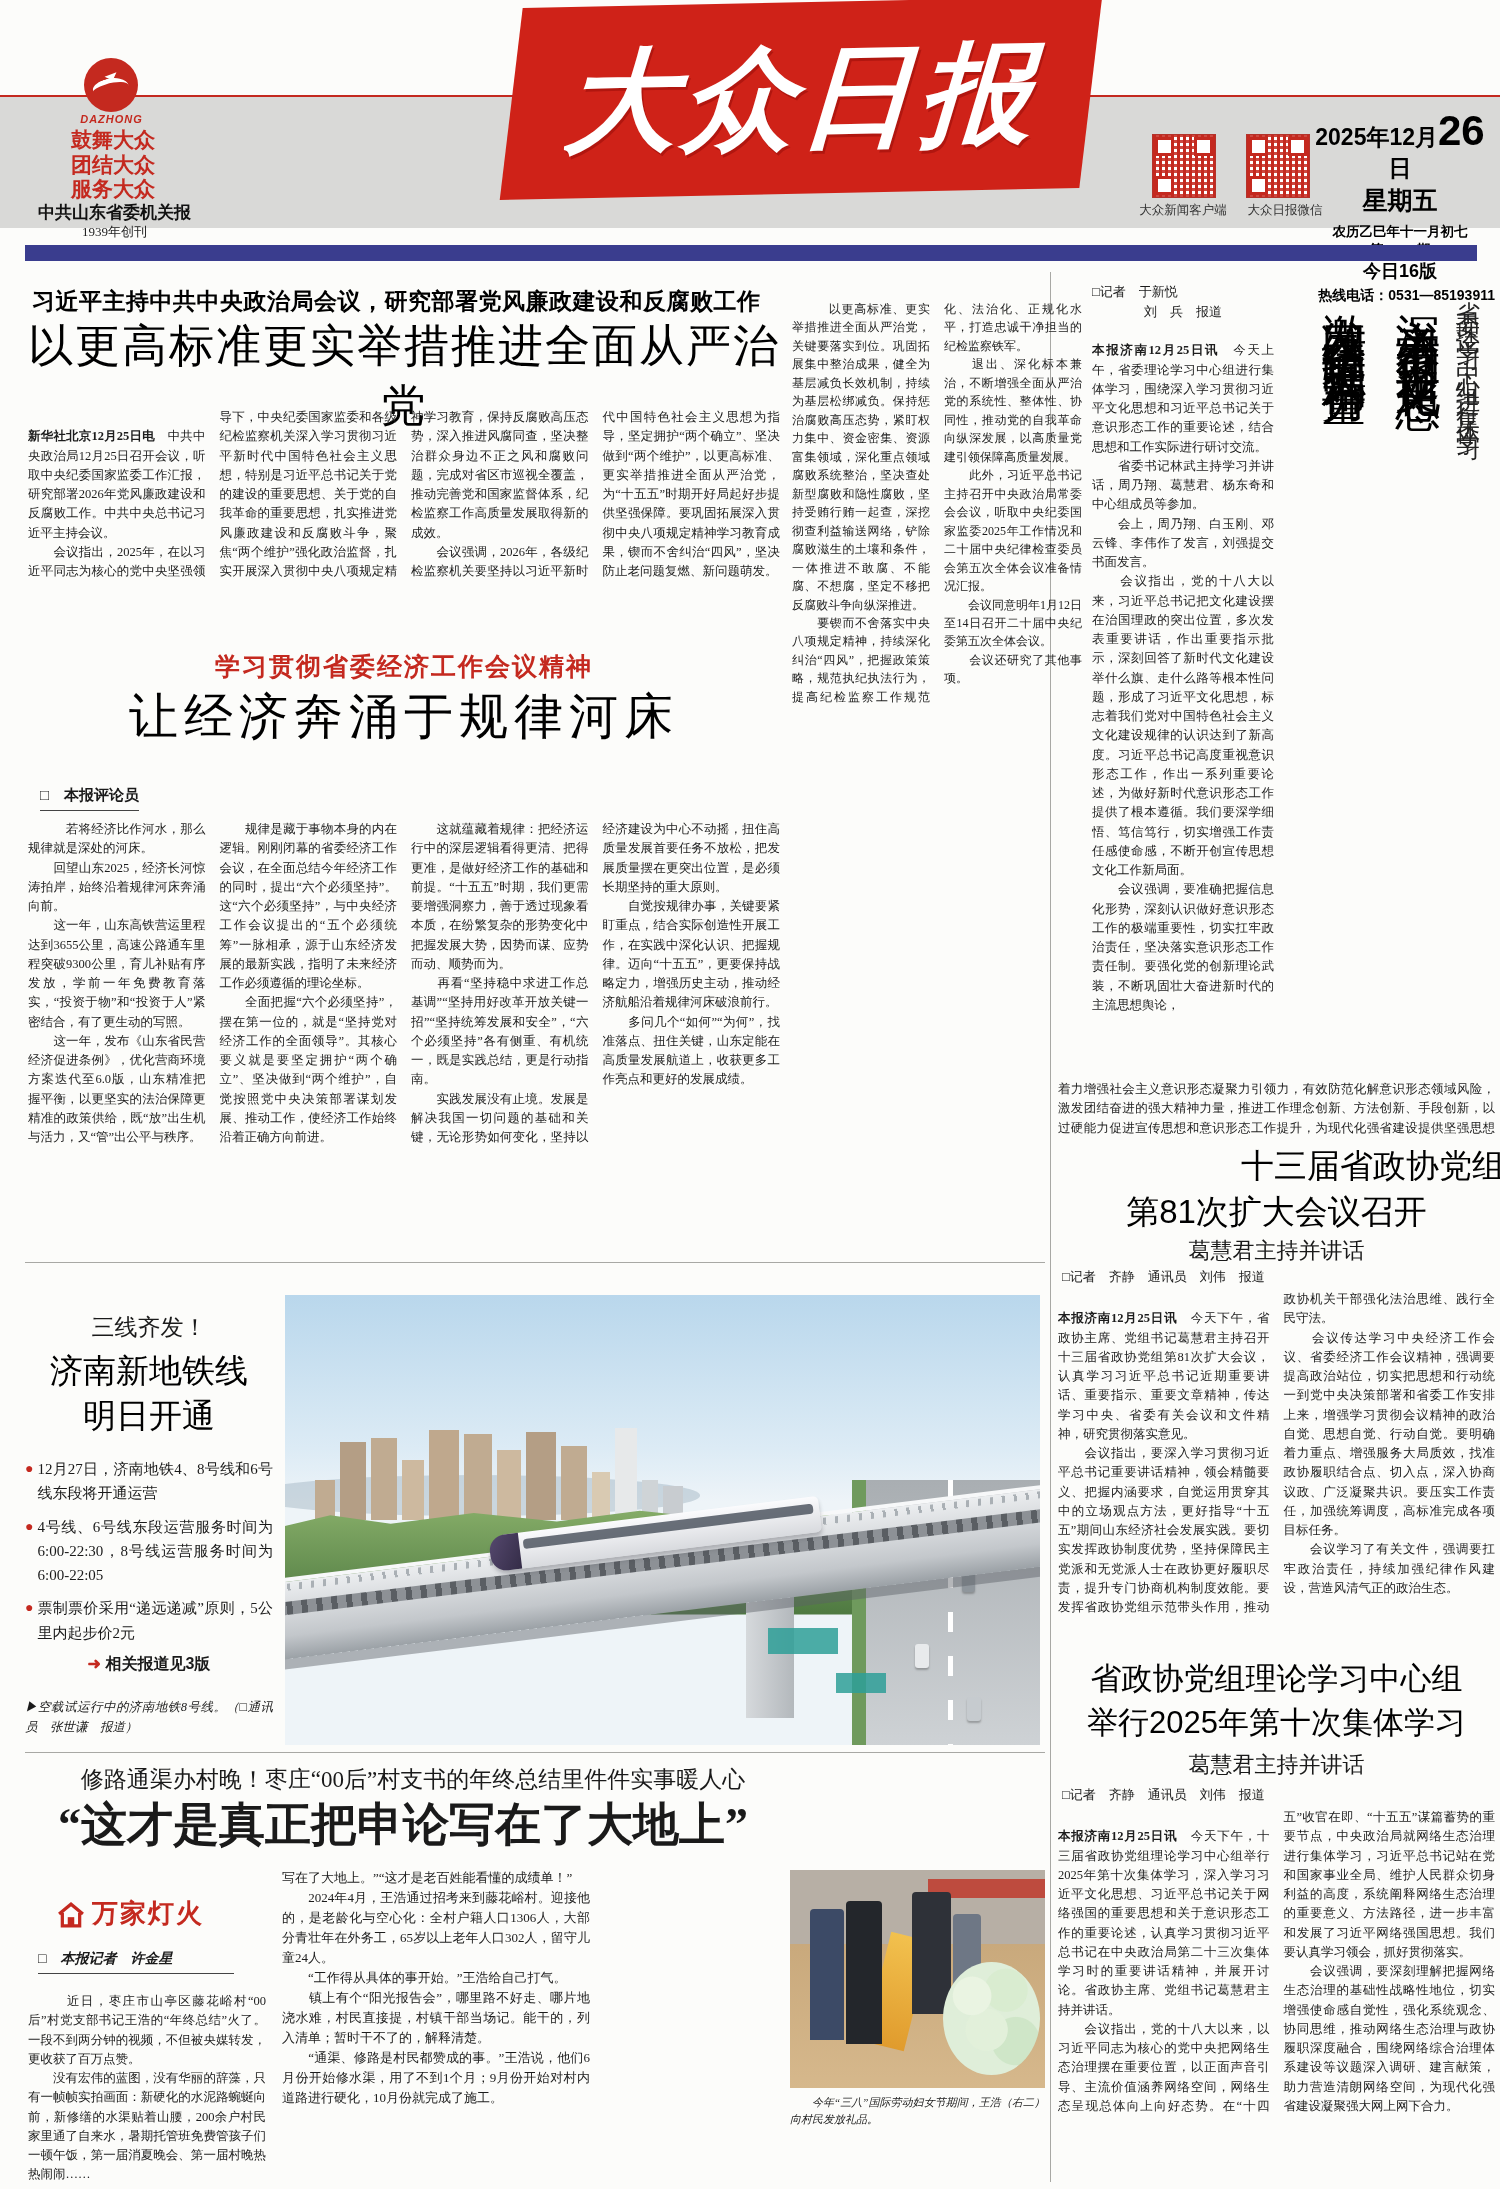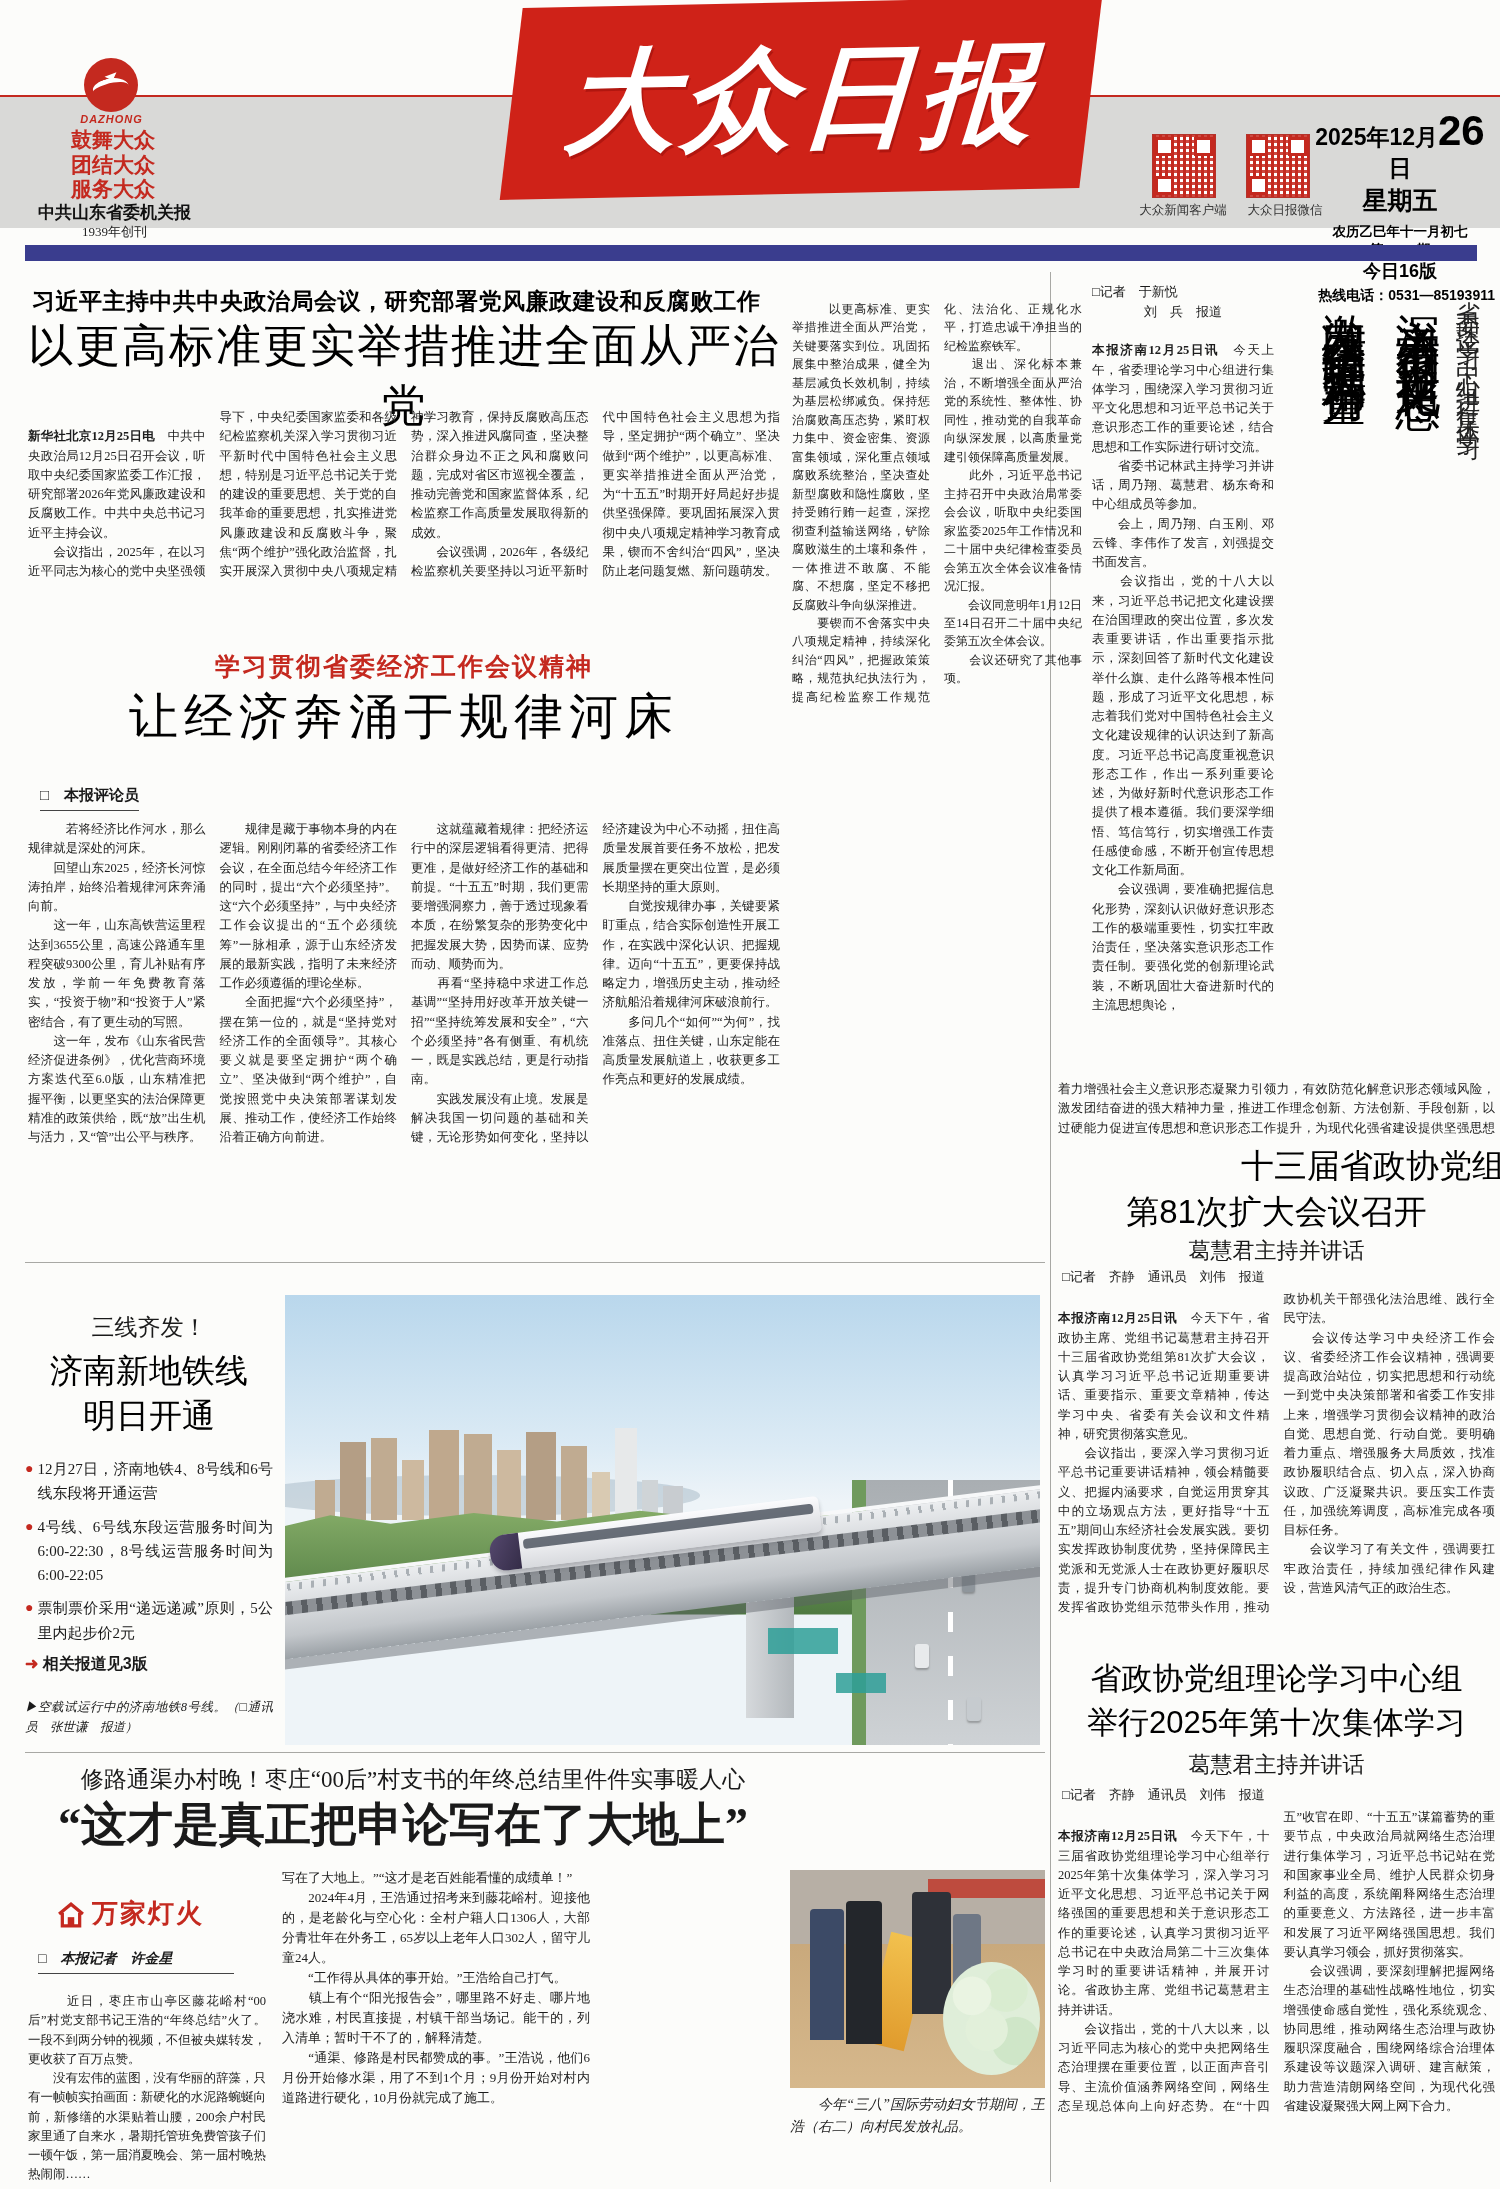--- a/index.html
+++ b/index.html
@@ -182,21 +182,21 @@
       </div>
       <div class="mbullet">
         <span class="dot">●</span>
         <span>4号线、6号线东段运营服务时间为6:00-22:30，8号线运营服务时间为6:00-22:05</span>
       </div>
       <div class="mbullet">
         <span class="dot">●</span>
         <span>票制票价采用“递远递减”原则，5公里内起步价2元</span>
       </div>
     </div>
-    <div class="sans" style="text-align:left;font-size:16px;font-weight:900;margin-top:6px;">
+    <div class="sans" style="text-align:center;font-size:16px;font-weight:900;margin-top:6px;">
       <span class="red">➜</span>
       <span>相关报道见3版</span>
     </div>
     <div class="just" style="font-size:12.5px;font-style:italic;margin-top:22px;line-height:1.6;">▶空载试运行中的济南地铁8号线。（□通讯员　张世谦　报道）</div>
   </div>
 
   <div class="abs photo" style="left:285px;top:1295px;width:755px;height:450px;">
     <div class="mount"></div>
     <div class="skyline">
       <div class="bld" style="width:20px;height:40px;"></div>
@@ -280,15 +280,15 @@
 
   <div class="abs photo2" style="left:790px;top:1870px;width:255px;height:218px;">
     <div class="p2banner"></div>
     <div class="p2slide"></div>
     <div class="p2person" style="left:8%;top:18%;width:13%;height:60%;background:#3c4a66;"></div>
     <div class="p2person" style="left:22%;top:14%;width:14%;height:66%;background:#23262b;"></div>
     <div class="p2person" style="left:48%;top:10%;width:15%;height:56%;background:#2e3138;"></div>
     <div class="p2person" style="left:64%;top:20%;width:11%;height:40%;background:#6e7785;"></div>
     <div class="p2pile" style="right:2%;bottom:6%;width:38%;height:52%;background:radial-gradient(circle at 30% 30%,#eaf4e2 0 18%,transparent 19%),radial-gradient(circle at 65% 25%,#d9ecd0 0 20%,transparent 21%),radial-gradient(circle at 45% 60%,#e2f0da 0 24%,transparent 25%),radial-gradient(circle at 75% 70%,#cfe6c8 0 22%,transparent 23%),#dfeed9;"></div>
   </div>
-  <div class="abs bodytxt" style="left:790px;top:2094px;width:255px;font-size:14px;font-style:italic;height:56px;text-indent:2em;">今年“三八”国际劳动妇女节期间，王浩（右二）向村民发放礼品。</div>
+  <div class="abs bodytxt" style="left:790px;top:2094px;width:255px;font-size:11px;font-style:italic;height:56px;text-indent:2em;">今年“三八”国际劳动妇女节期间，王浩（右二）向村民发放礼品。</div>
 
 </div>
 
 </body></html>

